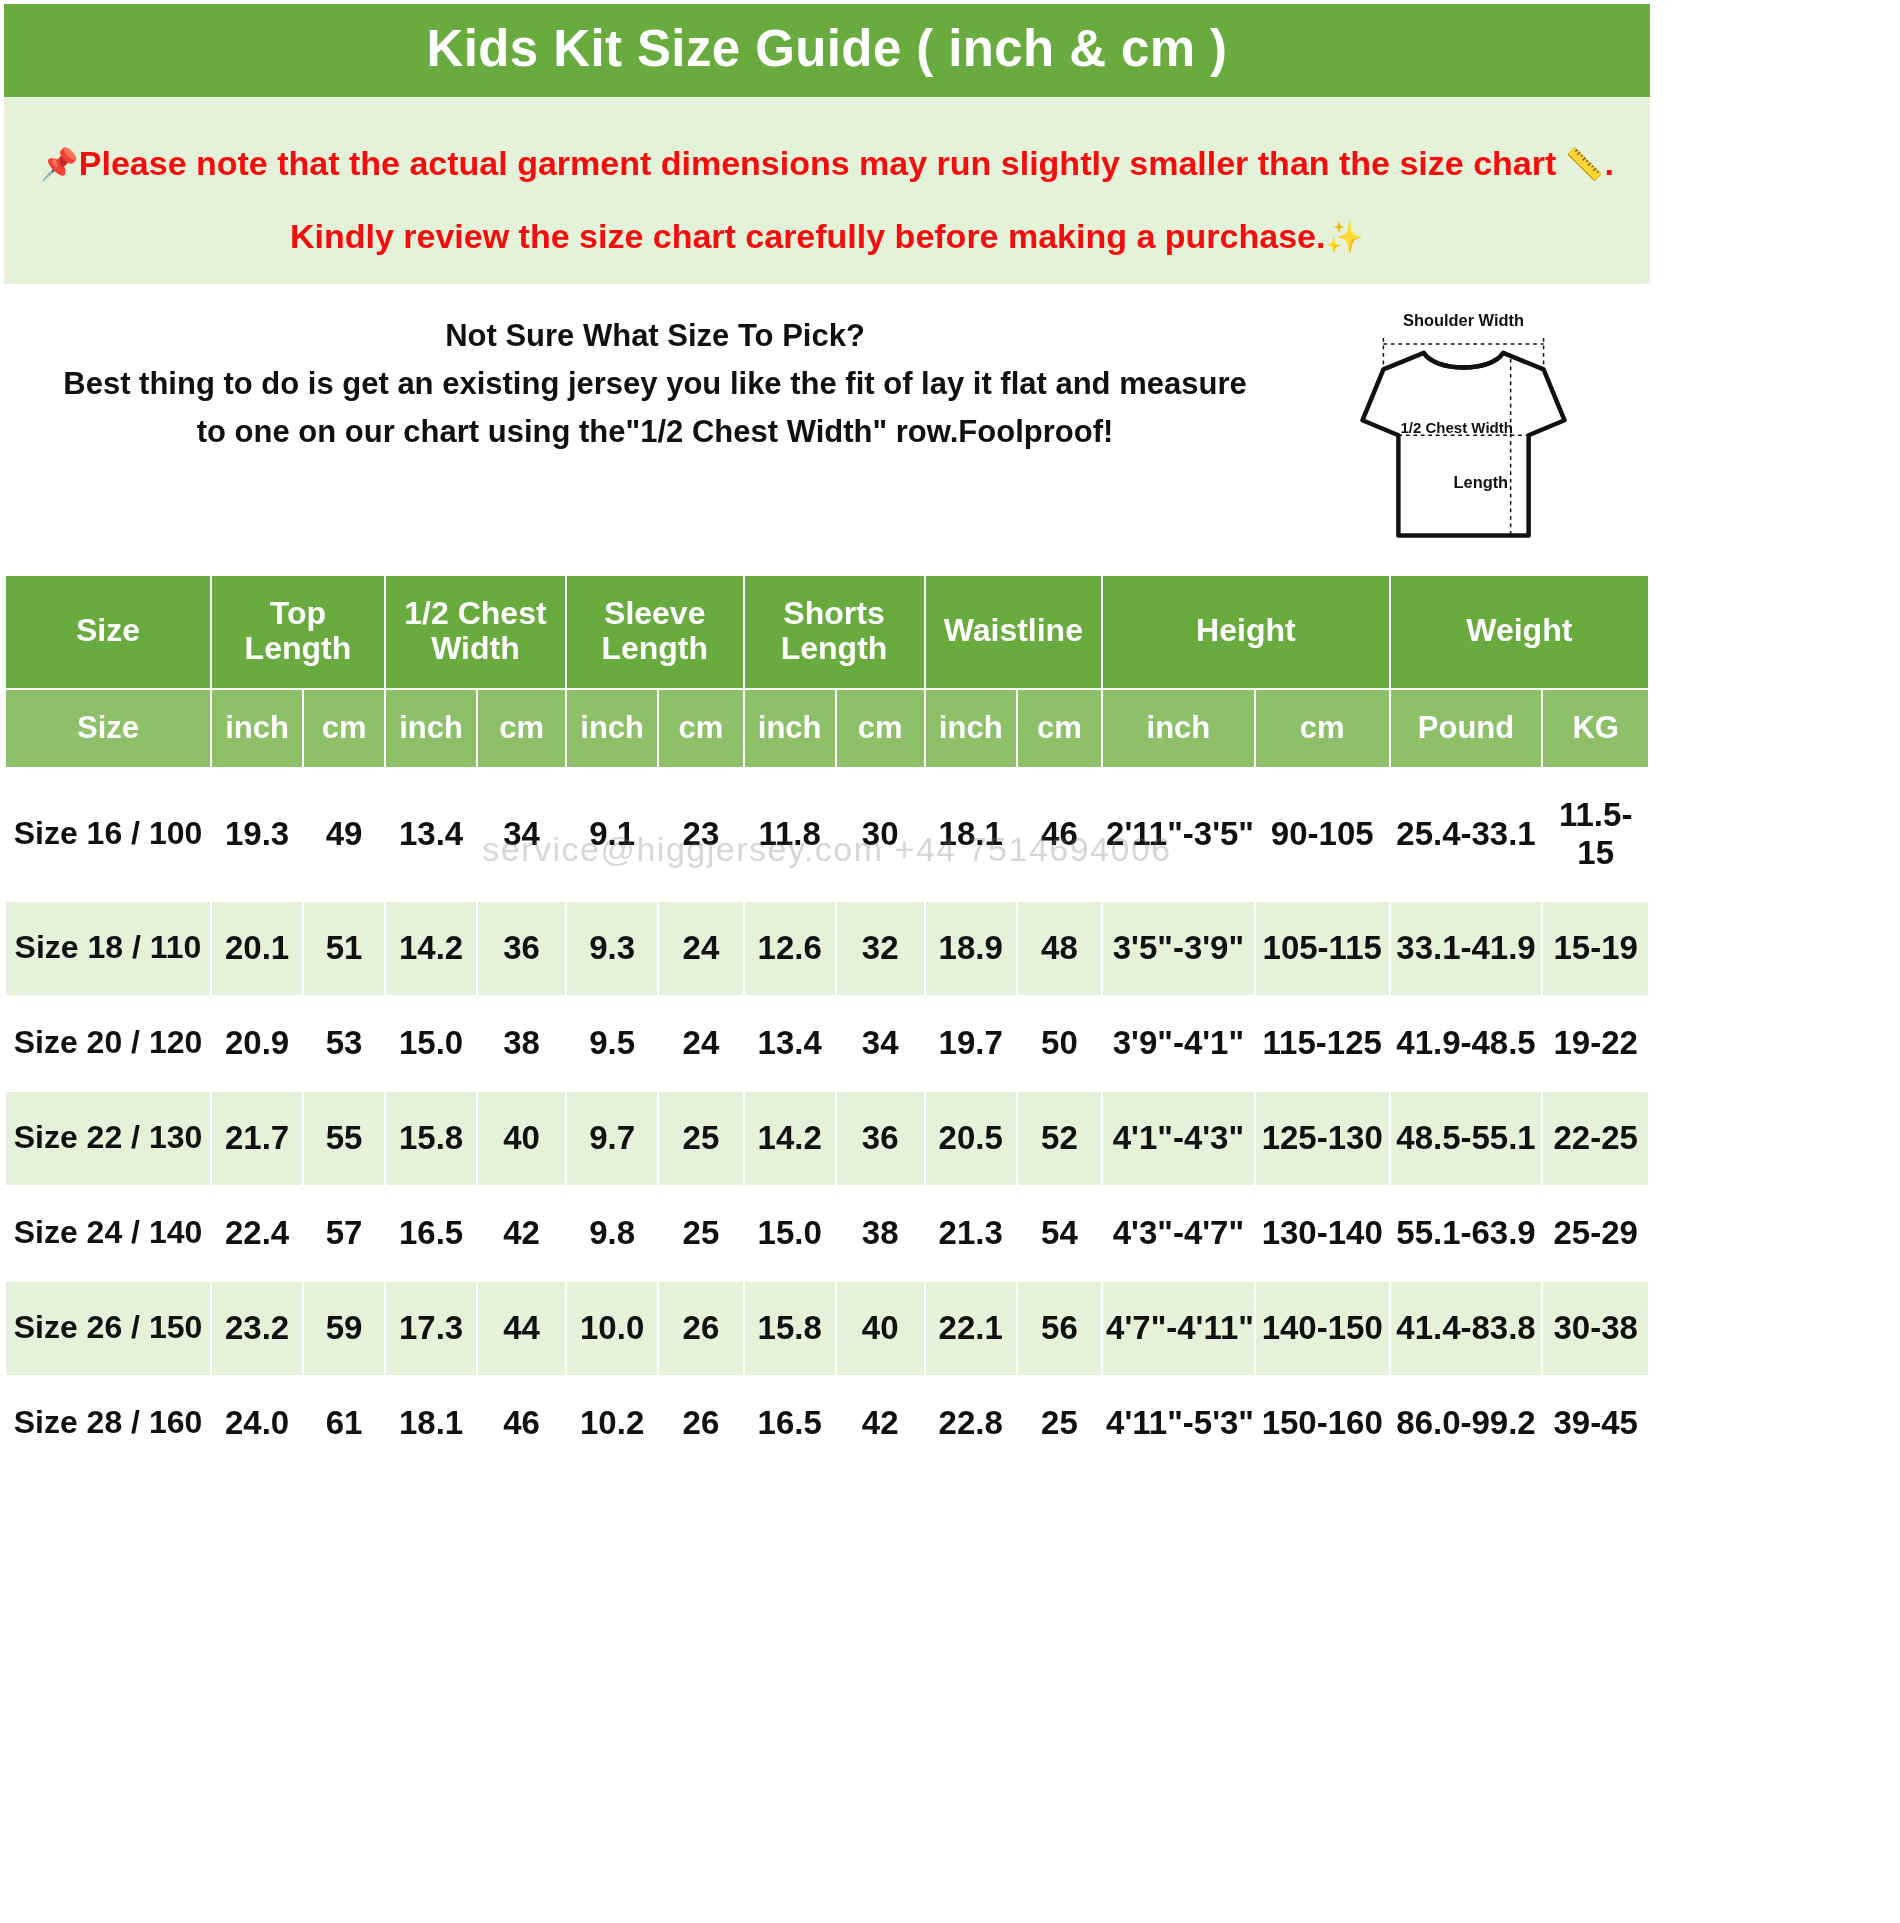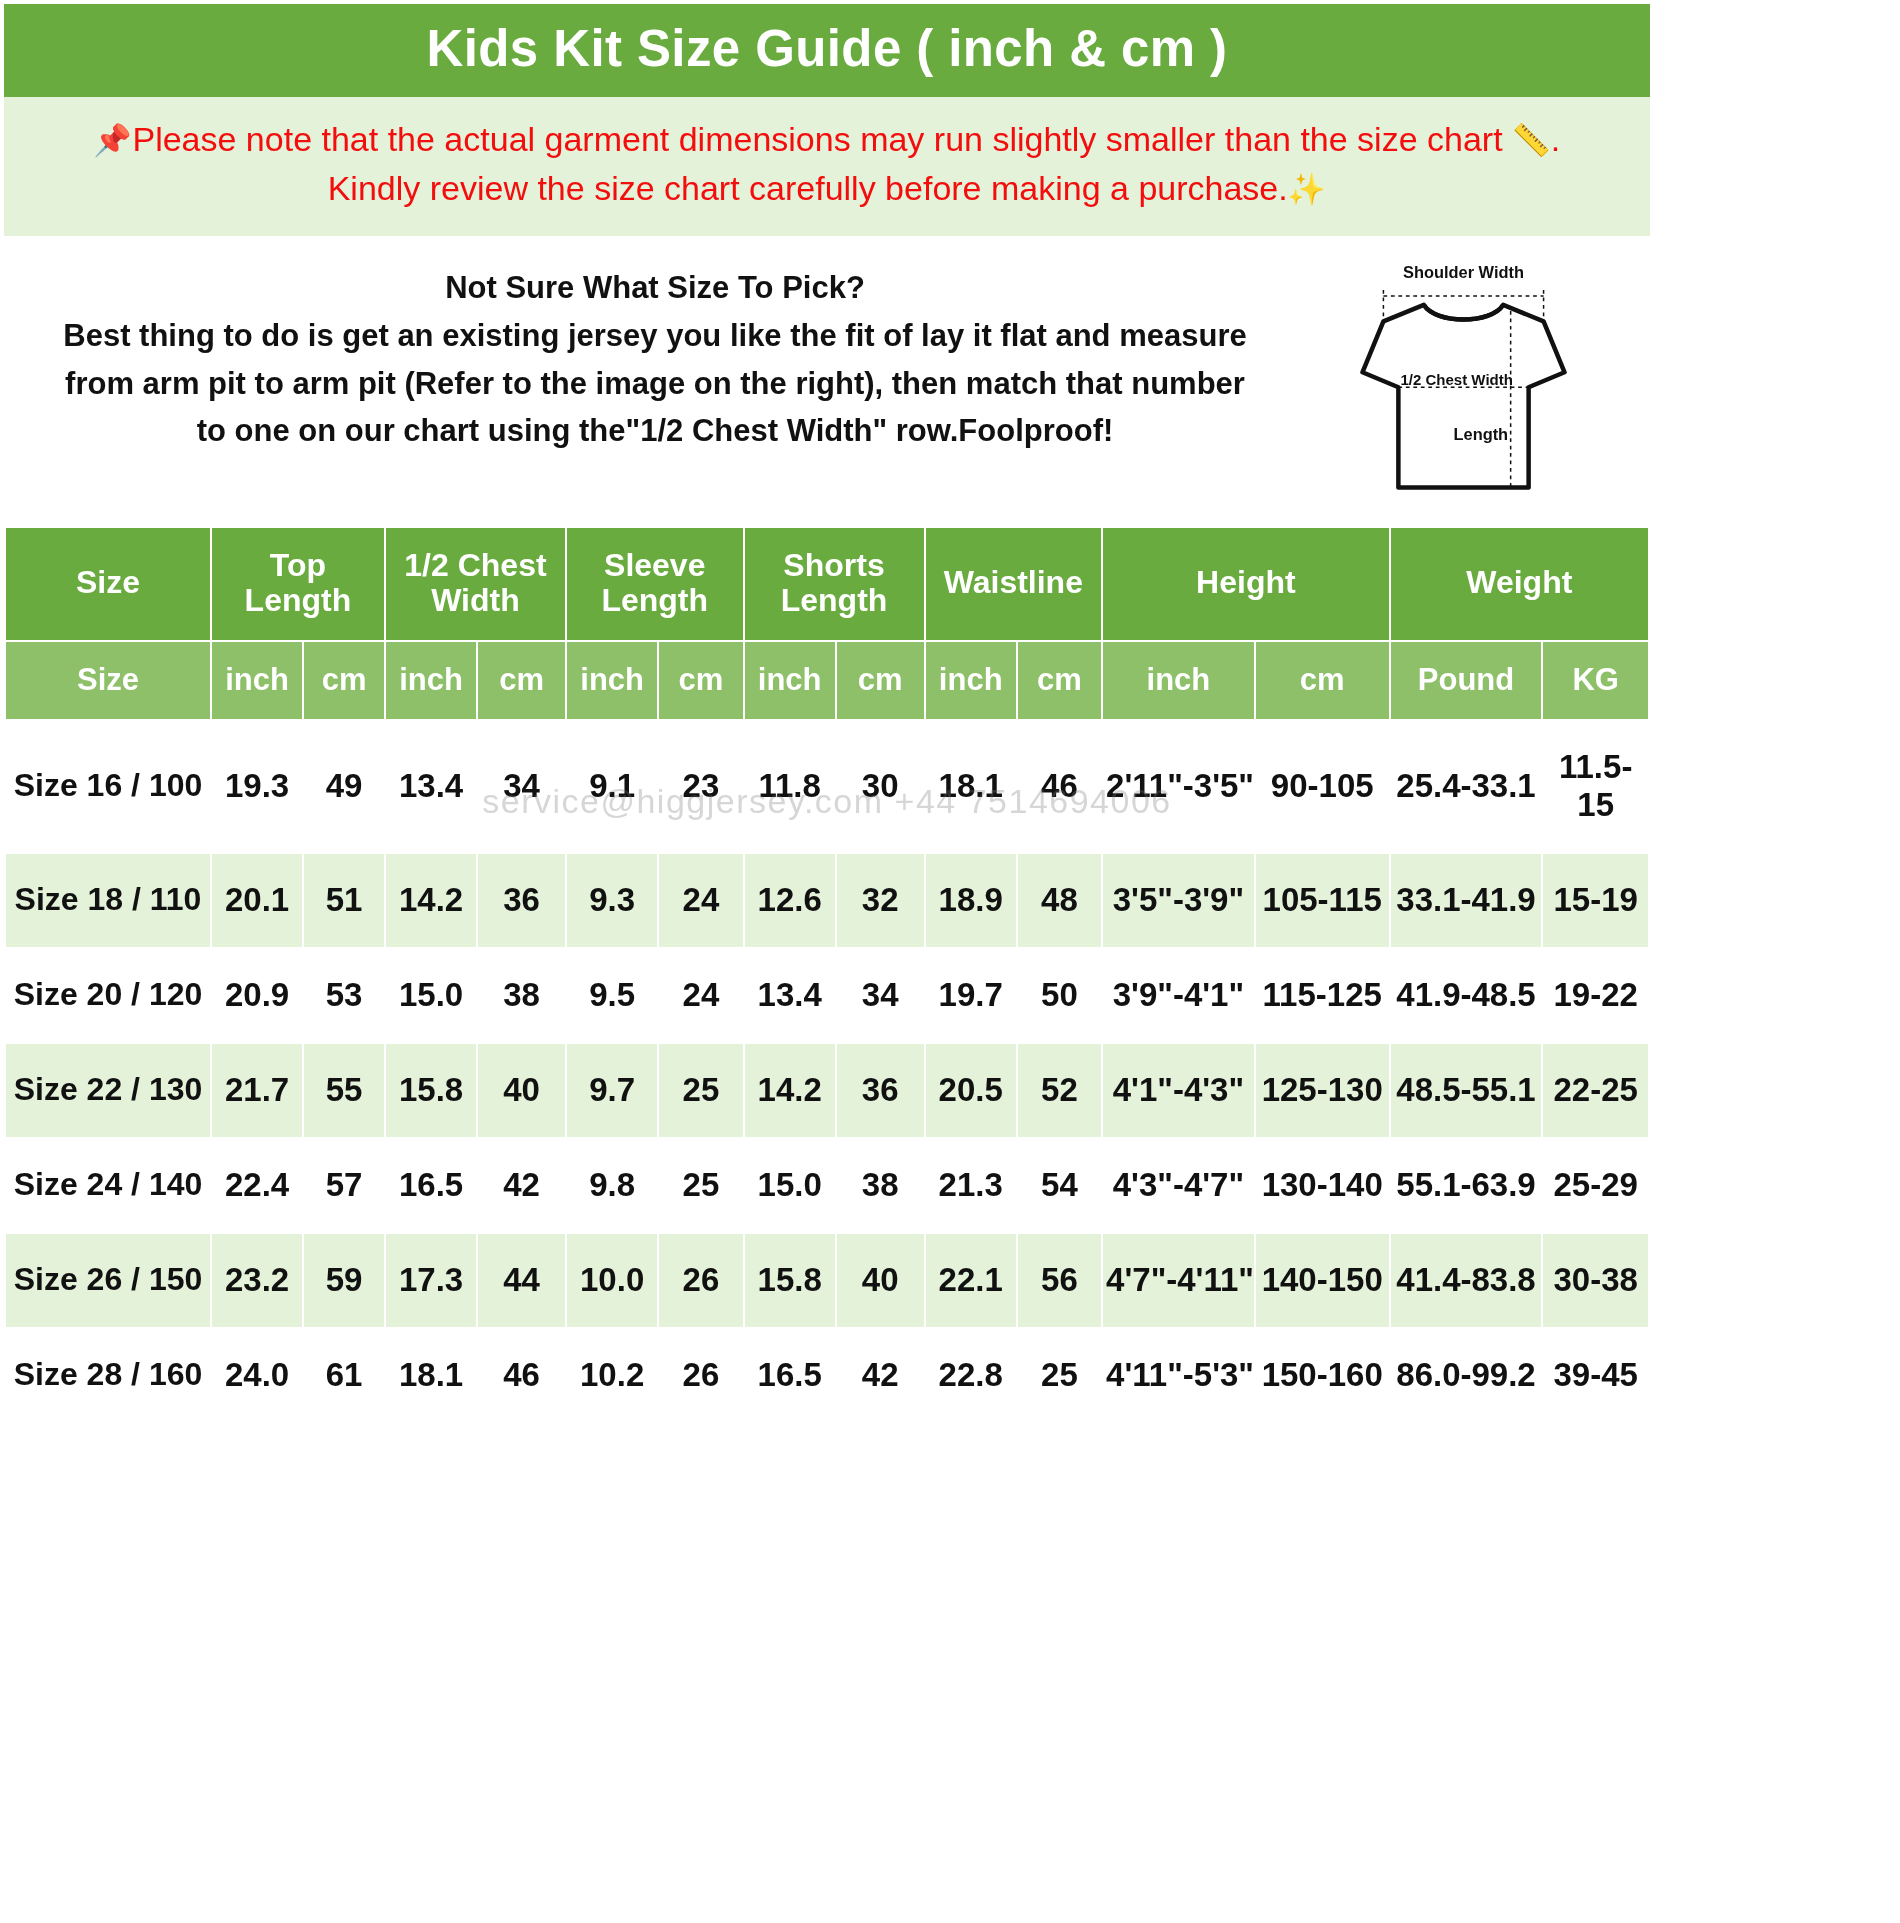--- a/index.html
+++ b/index.html
@@ -33,23 +33,24 @@
 
   
   .note-band {
     background: #e4f2da;
     text-align: center;
     padding: 18px 22.4px 22.4px 22.4px;
   }
   .note-line {
     color: #f40d0d;
     font-size: 34px;
-    font-weight: normal;
+    font-weight: bold;
     line-height: 1.45;
     white-space: nowrap;
+    margin-top: 24px;
   }
   .emoji {
     font-size: 31px;
   }
 
   
   .help-band {
     background: #ffffff;
     display: flex;
     align-items: flex-start;
@@ -151,21 +152,20 @@
     </div>
     <div class="note-line">
       <span>Kindly review the size chart carefully before making a purchase.</span><span class="emoji">✨</span>
     </div>
   </div>
 
   <div class="help-band">
     <div class="help-text">
       <span class="help-head">Not Sure What Size To Pick?</span>
       <span class="help-head">Best thing to do is get an existing jersey you like the fit of lay it flat and measure</span>
-      <span class="help-head">from arm pit to arm pit (Refer to the image on the right), then match that number</span>
       <span class="help-head">to one on our chart using the"1/2 Chest Width" row.Foolproof!</span>
     </div>
     <div class="help-figure">
       <div class="shirt-wrap">
         <svg width="247" height="247" viewBox="0 0 330 330">
 
           <line x1="58" y1="32" x2="58" y2="74" stroke="#111" stroke-width="2" stroke-dasharray="5,5"></line>
           <line x1="272" y1="32" x2="272" y2="74" stroke="#111" stroke-width="2" stroke-dasharray="5,5"></line>
           <line x1="58" y1="40" x2="272" y2="40" stroke="#111" stroke-width="2" stroke-dasharray="5,5"></line>
 

